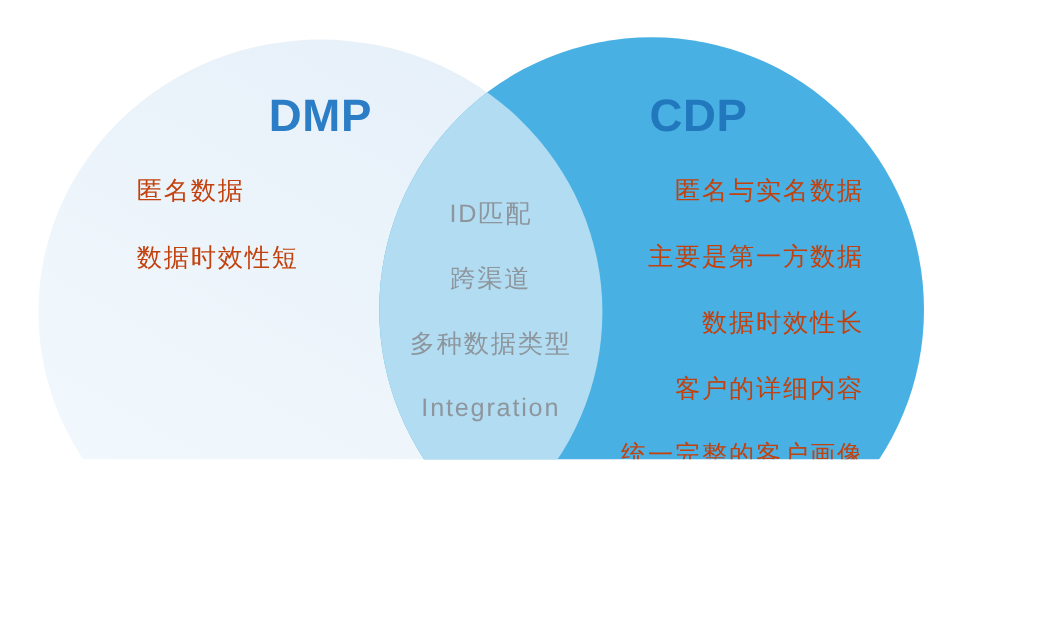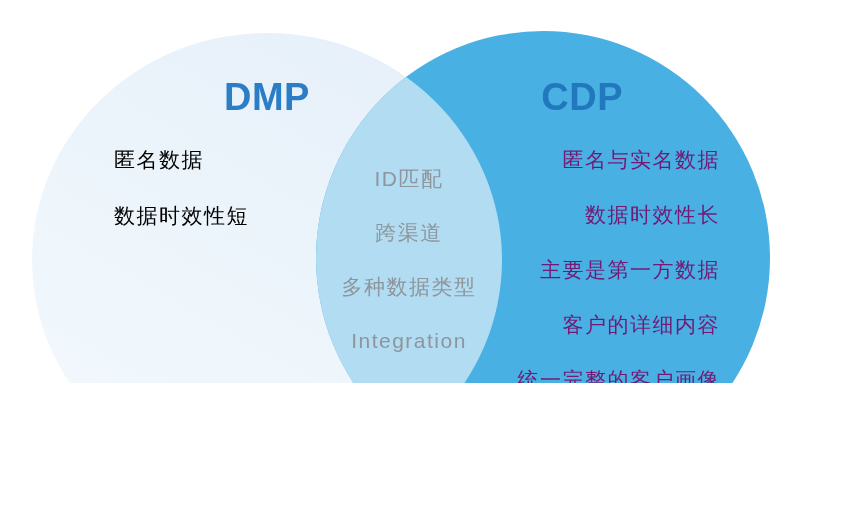--- a/index.html
+++ b/index.html
@@ -53,37 +53,37 @@
   }
   ul.items li {
     line-height: 22px;
     font-size: 21px;
     letter-spacing: 1.5px;
     white-space: nowrap;
   }
   .left-list {
     left: 114px;
     top: 149px;
-    color: #000000;
+    color: #c2410c;
   }
   .left-list li:not(:last-child) { margin-bottom: 34px; }
   .center-list {
     left: 309px;
     top: 168px;
     width: 200px;
     text-align: center;
     color: #8d959d;
   }
   .center-list li:not(:last-child) { margin-bottom: 32px; }
   .right-list {
     left: 470px;
     top: 149px;
     width: 250px;
     text-align: right;
-    color: #701a75;
+    color: #c2410c;
   }
   .right-list li:not(:last-child) { margin-bottom: 33px; }
 </style>
 </head>
 <body>
 
 <div class="canvas">
 
   <svg class="venn-svg" viewBox="0 0 864 529" xmlns="http://www.w3.org/2000/svg">
     <defs>
@@ -114,19 +114,19 @@
 
   <ul class="layer items center-list">
     <li>ID匹配</li>
     <li>跨渠道</li>
     <li>多种数据类型</li>
     <li>Integration</li>
   </ul>
 
   <ul class="layer items right-list">
     <li>匿名与实名数据</li>
+    <li>主要是第一方数据</li>
     <li>数据时效性长</li>
-    <li>主要是第一方数据</li>
     <li>客户的详细内容</li>
     <li>统一完整的客户画像</li>
   </ul>
 
 </div>
 
 </body></html>

